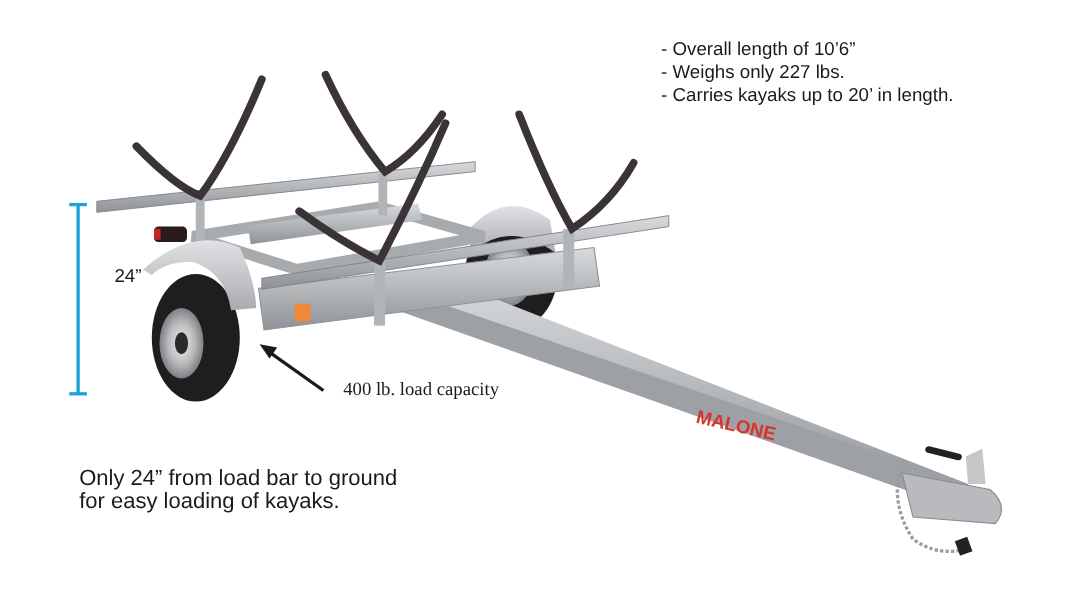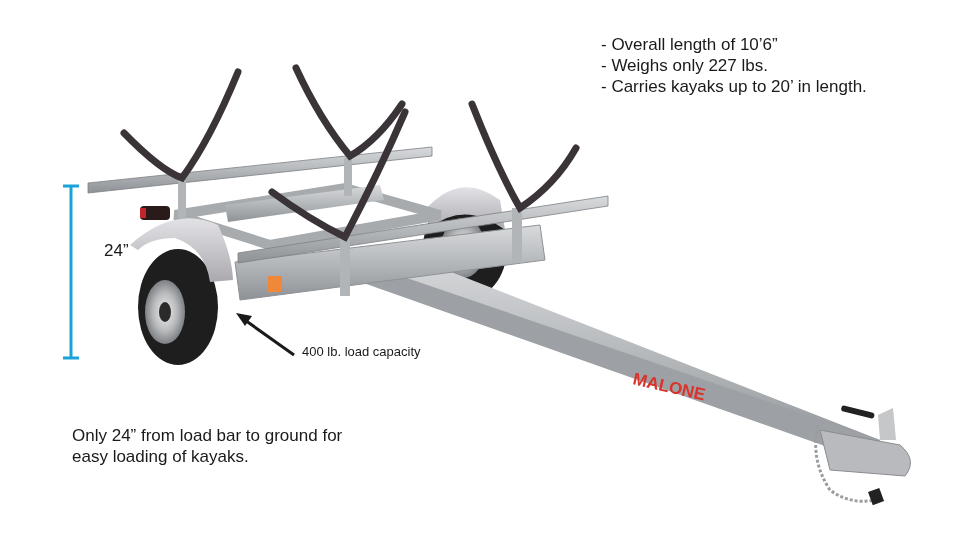--- a/index.html
+++ b/index.html
@@ -2,22 +2,22 @@
 <html><head>
 <meta charset="utf-8">
 <style>
   html, body { margin: 0; padding: 0; background: #ffffff; }
   body { width: 978px; height: 550px; position: relative; overflow: hidden;
          font-family: "Liberation Sans", sans-serif; color: #1a1a1a; }
   .abs { position: absolute; }
   .specs { left: 601px; top: 34px; font-size: 17px; line-height: 21px; }
   .specs div { white-space: nowrap; }
   .dim-label { left: 80px; top: 241px; font-size: 17px; margin-left: 24px; }
-  .callout { left: 302px; top: 344px; font-size: 13px; white-space: nowrap; }
-  .note { left: 72px; top: 425px; font-size: 17px; line-height: 21px; width: 300px; }
+  .callout { left: 312px; top: 344px; font-size: 17px; white-space: nowrap; font-family: Liberation Serif, serif; }
+  .note { left: 72px; top: 425px; font-size: 20px; line-height: 21px; width: 300px; }
   svg.art { position: absolute; left: 0; top: 0; }
 </style>
 </head>
 <body>
 
 <svg class="art" width="978" height="550" viewBox="0 0 978 550">
   <defs>
     <linearGradient id="metal" x1="0" y1="0" x2="0" y2="1">
       <stop offset="0" stop-color="#d8dadc"></stop>
       <stop offset="0.5" stop-color="#b5b8bb"></stop>

